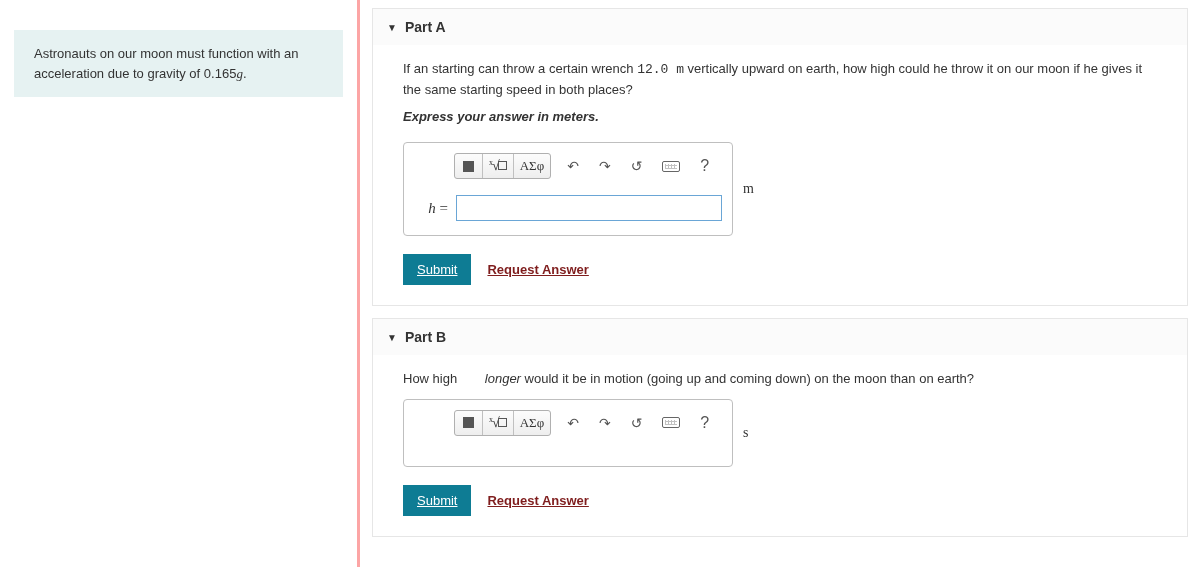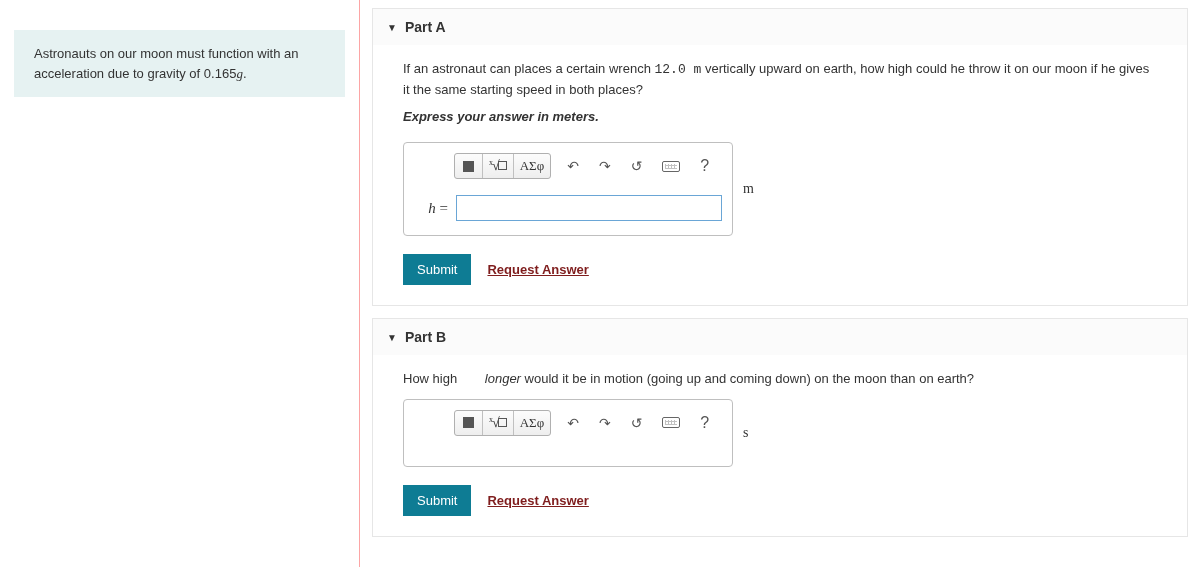--- a/index.html
+++ b/index.html
@@ -8,21 +8,21 @@
     font-size: 13px;
     color: #333;
     background: #fff;
     width: 1200px;
     height: 567px;
     overflow: hidden;
   }
   .layout { display: flex; height: 100%; }
   .left-col {
     width: 360px;
-    border-right: 1px solid #fca5a5;
+    border-right: 3px solid #fca5a5;
     padding: 30px 0 0 0;
     flex-shrink: 0;
   }
   .problem-box {
     background: #e6f2f2;
     padding: 14px 20px;
     margin: 0 14px;
     font-size: 13px;
     line-height: 1.5;
     color: #333;
@@ -118,20 +118,21 @@
     vertical-align: middle;
   }
   .actions { margin-top: 18px; display: flex; align-items: center; gap: 16px; }
   .submit-btn {
     background: #0e7c94;
     color: #fff;
     border: none;
     padding: 8px 14px;
     font-size: 13px;
     cursor: pointer;
+    text-decoration: underline;
   }
   .request-link {
     color: #7f1d1d;
     text-decoration: underline;
     font-size: 13px;
     cursor: pointer;
     font-weight: bold;
   }
   .italic { font-style: italic; margin-left: 24px; }
   .keyboard-icon {
@@ -169,21 +170,21 @@
 
   <div class="right-col">
 
     <div class="part">
       <div class="part-header">
         <span class="caret">▼</span>
         <span class="part-title">Part A</span>
       </div>
       <div class="part-body">
         <div class="question">
-          <span>If an astronaut can places a certain wrench </span><span class="serif">12.0 m</span><span> vertically upward on earth, how high could he throw it on our moon if he gives it the same starting speed in both places?</span>
+          <span>If an starting can throw a certain wrench </span><span class="serif">12.0 m</span><span> vertically upward on earth, how high could he throw it on our moon if he gives it the same starting speed in both places?</span>
         </div>
         <div class="instruct">Express your answer in meters.</div>
 
         <div style="display:flex;align-items:center;">
           <div class="answer-outer">
             <div class="toolbar">
               <div class="tool-btn-group">
                 <div class="tool-btn">
                     <span class="template-icon"></span>
                   </div>

